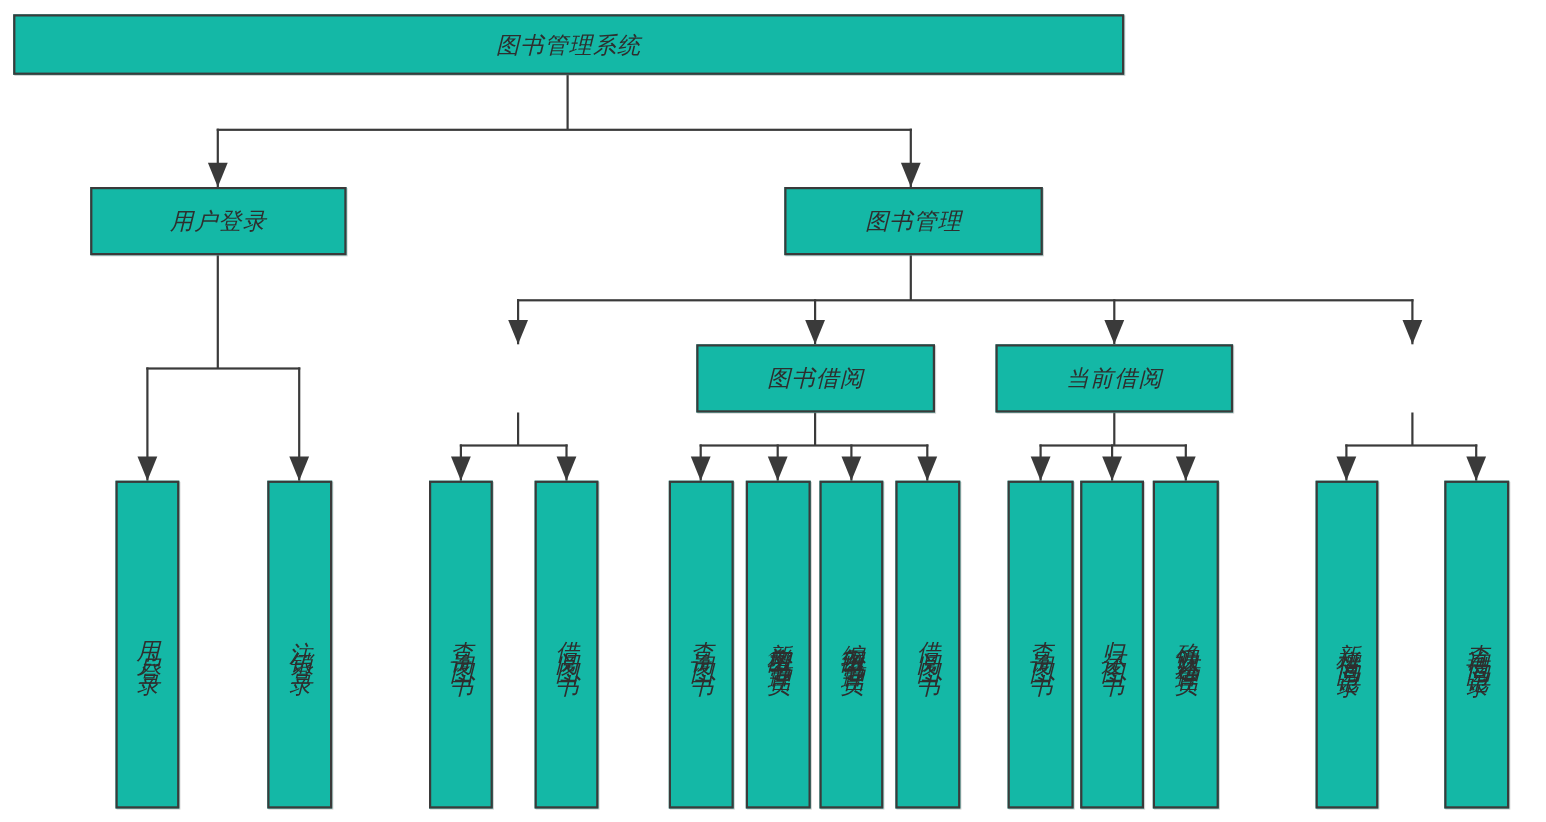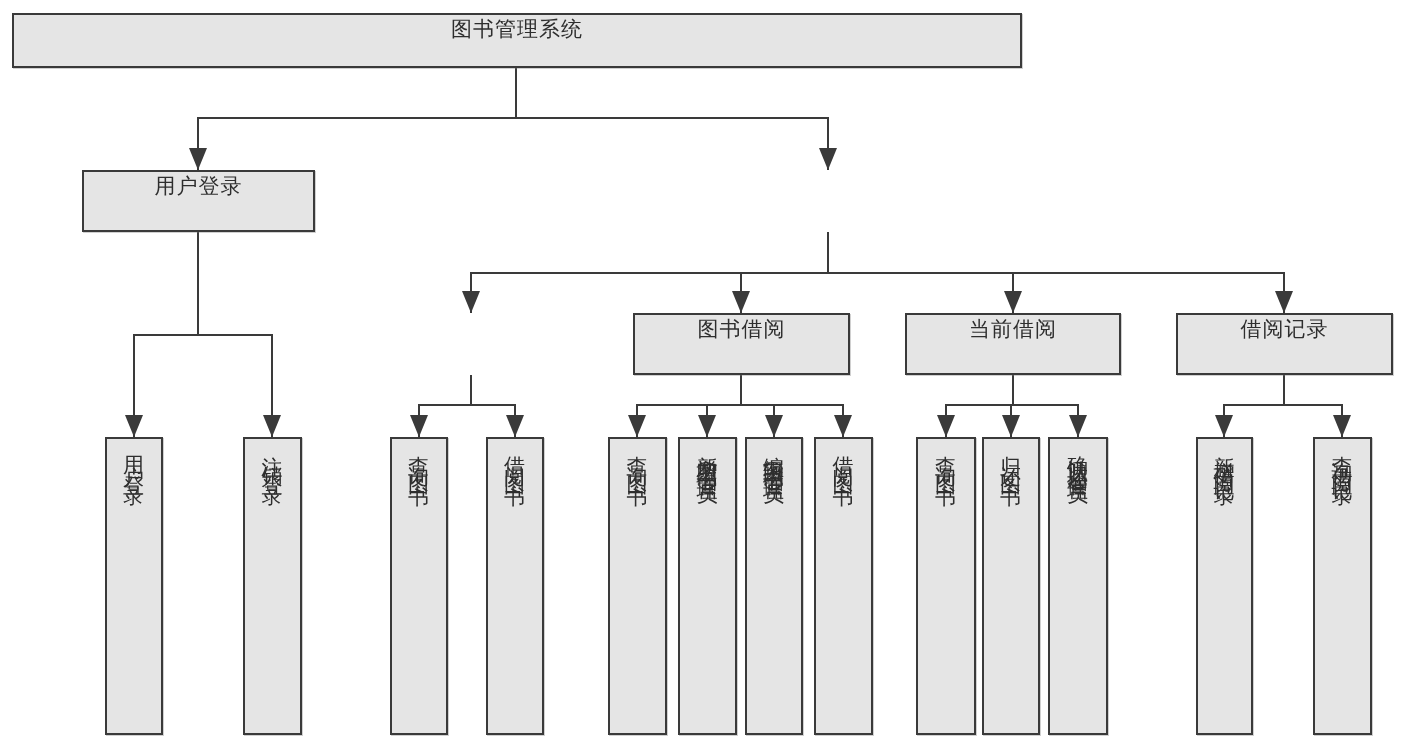--- a/index.html
+++ b/index.html
@@ -1,23 +1,24 @@
 <!DOCTYPE html>
 <html><head>
 <meta charset="utf-8">
 <style>
   html,body{margin:0;padding:0;background:#ffffff;}
   .canvas{
     position:relative;width:1405px;height:747px;background:#ffffff;
     font-family:"Liberation Sans", sans-serif;color:#2e2e2e;overflow:hidden;
   }
   .box{
-    position:absolute;border:2px solid #3a3a3a;background:#e5e5e5;
-    display:flex;align-items:flex-start;justify-content:center;box-sizing:border-box;
+    position:absolute;border:2px solid #3a3a3a;background:#14b8a6;
+    display:flex;align-items:center;justify-content:center;box-sizing:border-box;
     box-shadow:1px 1px 0 rgba(120,120,120,.35);
+    font-style:italic;
   }
   .lbl{font-size:21px;color:#2e2e2e;letter-spacing:1px;white-space:nowrap;}
   .vbox .lbl{
     writing-mode:vertical-rl;text-orientation:mixed;
     letter-spacing:10px;line-height:1;white-space:normal;
   }
   .hline,.vline{position:absolute;background:#3a3a3a;}
   .hline{height:2px;}
   .vline{width:2px;}
   .arrow{
@@ -94,29 +95,29 @@
   <div class="vline" style="left:1341px;top:404px;height:33px;"></div>
   <div class="arrow" style="left:1333px;top:415px;"></div>
 
   <div class="box" style="left:12px;top:13px;width:1010px;height:55px;">
     <span class="lbl">图书管理系统</span>
   </div>
 
   <div class="box" style="left:82px;top:170px;width:233px;height:62px;">
     <span class="lbl">用户登录</span>
   </div>
+  <div class="box" style="left:713px;top:170px;width:235px;height:62px;">
+    <span class="lbl">图书管理</span>
+  </div>
 
   <div class="box" style="left:905px;top:313px;width:216px;height:62px;">
     <span class="lbl">当前借阅</span>
   </div>
   <div class="box" style="left:633px;top:313px;width:217px;height:62px;">
     <span class="lbl">图书借阅</span>
-  </div>
-  <div class="box" style="left:1176px;top:313px;width:217px;height:62px;">
-    <span class="lbl">借阅记录</span>
   </div>
 
   <div class="box vbox" style="left:105px;top:437px;width:58px;height:298px;">
     <span class="lbl">用户登录</span>
   </div>
   <div class="box vbox" style="left:243px;top:437px;width:59px;height:298px;">
     <span class="lbl">注销登录</span>
   </div>
 
   <div class="box vbox" style="left:390px;top:437px;width:58px;height:298px;">

